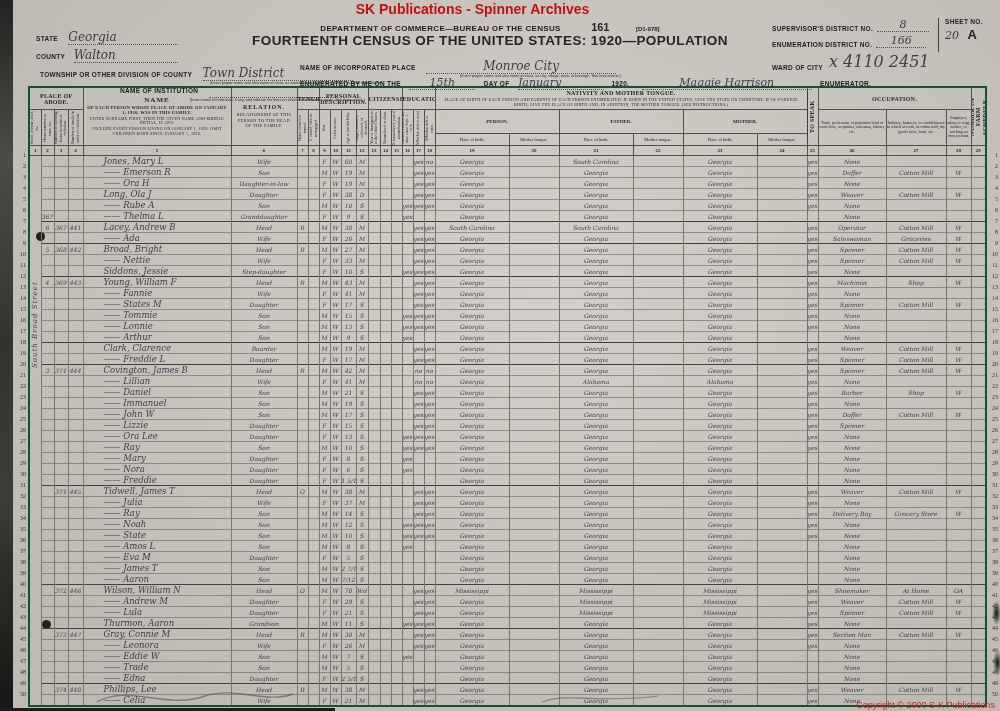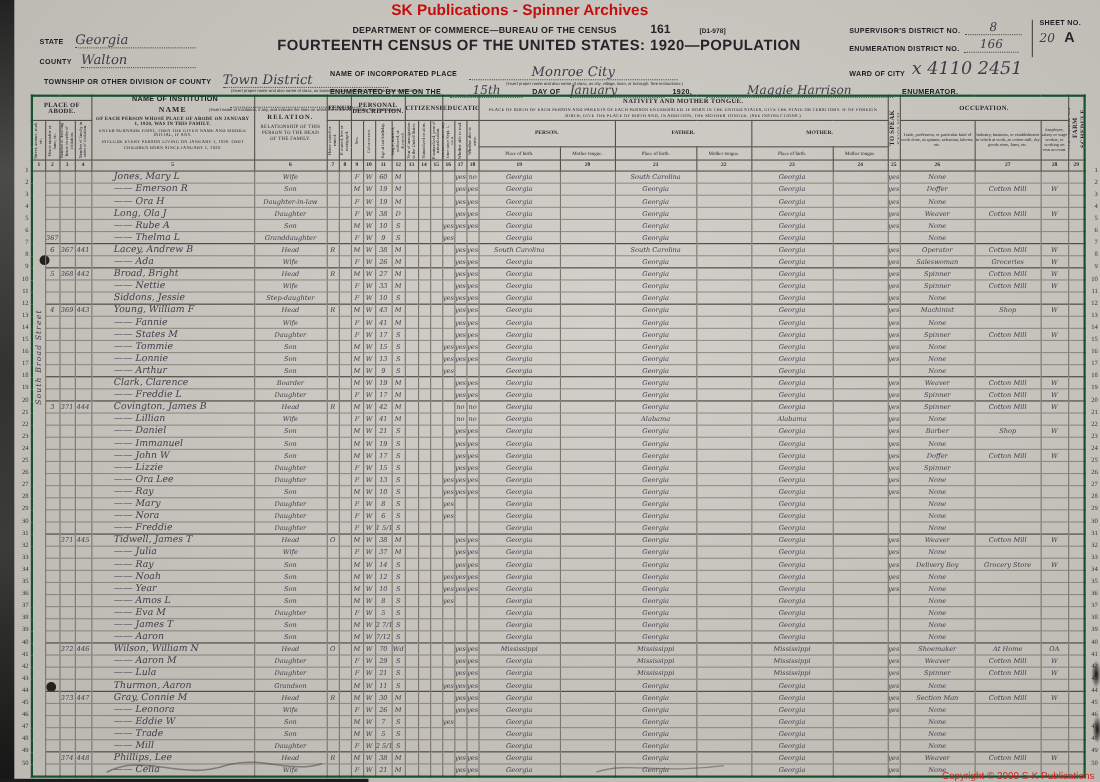--- a/index.html
+++ b/index.html
@@ -1399,21 +1399,21 @@
         <td class="hw c">yes</td>
         <td class="hw c">None</td>
         <td class="hw c"></td>
         <td class="hw c"></td>
         <td class="hw c"></td>
       </tr>
       <tr>
         <td class="hw c"></td>
         <td class="hw c"></td>
         <td class="hw c"></td>
-        <td class="name-cell hw">—— Year</td>
+        <td class="name-cell hw">—— State</td>
         <td class="hw c">Son</td>
         <td class="hw c"></td>
         <td class="hw c"></td>
         <td class="hw c">M</td>
         <td class="hw c">W</td>
         <td class="hw c">10</td>
         <td class="hw c">S</td>
         <td class="hw c"></td>
         <td class="hw c"></td>
         <td class="hw c"></td>
@@ -1579,21 +1579,21 @@
         <td class="hw c">yes</td>
         <td class="hw c">Shoemaker</td>
         <td class="hw c">At Home</td>
         <td class="hw c">OA</td>
         <td class="hw c"></td>
       </tr>
       <tr>
         <td class="hw c"></td>
         <td class="hw c"></td>
         <td class="hw c"></td>
-        <td class="name-cell hw">—— Aaron M</td>
+        <td class="name-cell hw">—— Andrew M</td>
         <td class="hw c">Daughter</td>
         <td class="hw c"></td>
         <td class="hw c"></td>
         <td class="hw c">F</td>
         <td class="hw c">W</td>
         <td class="hw c">29</td>
         <td class="hw c">S</td>
         <td class="hw c"></td>
         <td class="hw c"></td>
         <td class="hw c"></td>
@@ -1789,21 +1789,21 @@
         <td class="hw c"></td>
         <td class="hw c">None</td>
         <td class="hw c"></td>
         <td class="hw c"></td>
         <td class="hw c"></td>
       </tr>
       <tr>
         <td class="hw c"></td>
         <td class="hw c"></td>
         <td class="hw c"></td>
-        <td class="name-cell hw">—— Mill</td>
+        <td class="name-cell hw">—— Edna</td>
         <td class="hw c">Daughter</td>
         <td class="hw c"></td>
         <td class="hw c"></td>
         <td class="hw c">F</td>
         <td class="hw c">W</td>
         <td class="hw c">2 5/12</td>
         <td class="hw c">S</td>
         <td class="hw c"></td>
         <td class="hw c"></td>
         <td class="hw c"></td>

